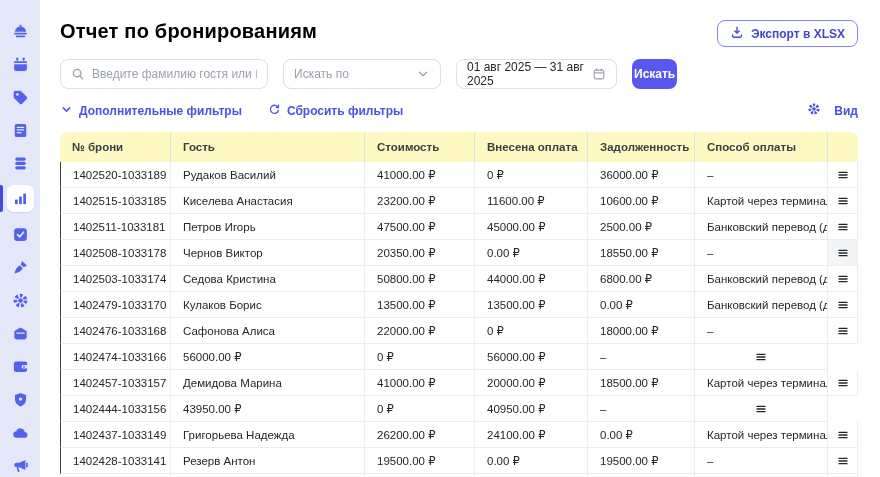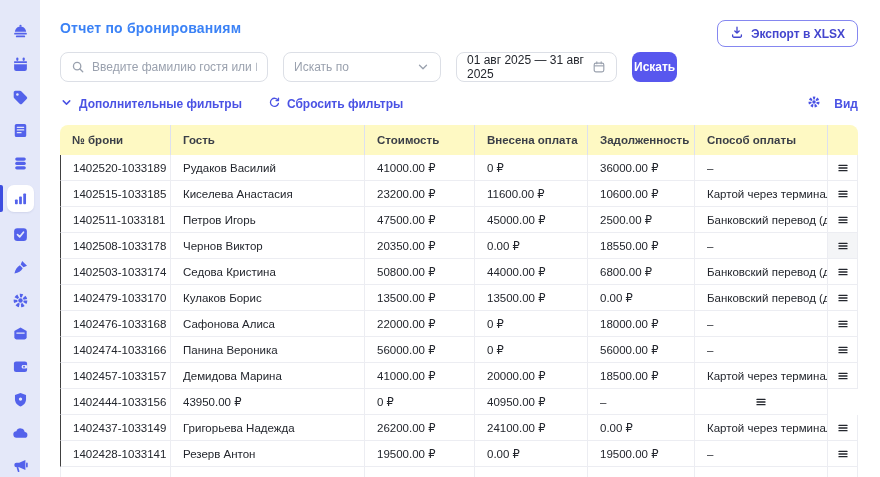--- a/index.html
+++ b/index.html
@@ -15,21 +15,21 @@
     justify-content:center; color:#5362EB; }
   .sb-item.active { height:27px; }
   .sb-item.active .sb-iconbox { width:27px; height:27px; background:#fff;
     border-radius:7px; box-shadow:0 1px 2px rgba(40,50,120,.10); }
   .sb-item.active::before { content:''; position:absolute; left:0; top:0;
     width:3px; height:100%; background:#3D4EE0; border-radius:0 2px 2px 0; }
   .sb-iconbox svg { display:block; }
   
   .main { position:absolute; left:40px; top:0; width:840px; height:477px;
     padding:20px 22px 0 20px; }
-  .page-title { font-size:14px; font-weight:700; color:#3b82f6; letter-spacing:.2px; }
+  .page-title { font-size:20px; font-weight:700; color:#000000; letter-spacing:.2px; }
   .export-btn { position:absolute; top:20px; right:22px; height:27px;
     display:inline-flex; align-items:center; gap:7px; padding:0 12px;
     border:1px solid #8587F0; border-radius:8px; background:#fff;
     color:#4345CE; font-size:12px; font-weight:600; cursor:pointer;justify-content:center; }
   
   .filters { display:flex; align-items:center; gap:15px; margin-top:16px; }
   .fld { height:30px; border:1px solid #DCDFE6; border-radius:8px; background:#fff;
     display:flex; align-items:center; padding:0 10px; gap:7px; font-size:12px; }
   .fld.search { width:208px; }
   .fld.search input { border:0; outline:0; width:100%; font-size:12px;
@@ -375,21 +375,20 @@
           <div class="cell action">
             <span style="display: flex;">
               <svg width="14" height="14" viewBox="0 0 16 16">
                 <path d="M3.5 5h9M3.5 8h9M3.5 11h9" stroke="currentColor" stroke-width="1.7" stroke-linecap="round"></path>
               </svg>
             </span>
           </div>
         </div>
         <div class="trow">
           <div class="cell link">1402474-1033166</div>
-          <div class="cell">Панина Вероника</div>
           <div class="cell">56000.00 ₽</div>
           <div class="cell">0 ₽</div>
           <div class="cell">56000.00 ₽</div>
           <div class="cell">–</div>
           <div class="cell action">
             <span style="display: flex;">
               <svg width="14" height="14" viewBox="0 0 16 16">
                 <path d="M3.5 5h9M3.5 8h9M3.5 11h9" stroke="currentColor" stroke-width="1.7" stroke-linecap="round"></path>
               </svg>
             </span>

